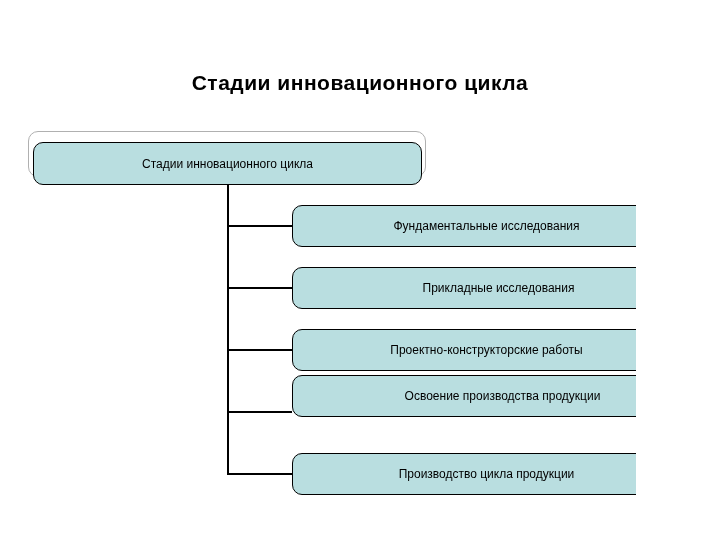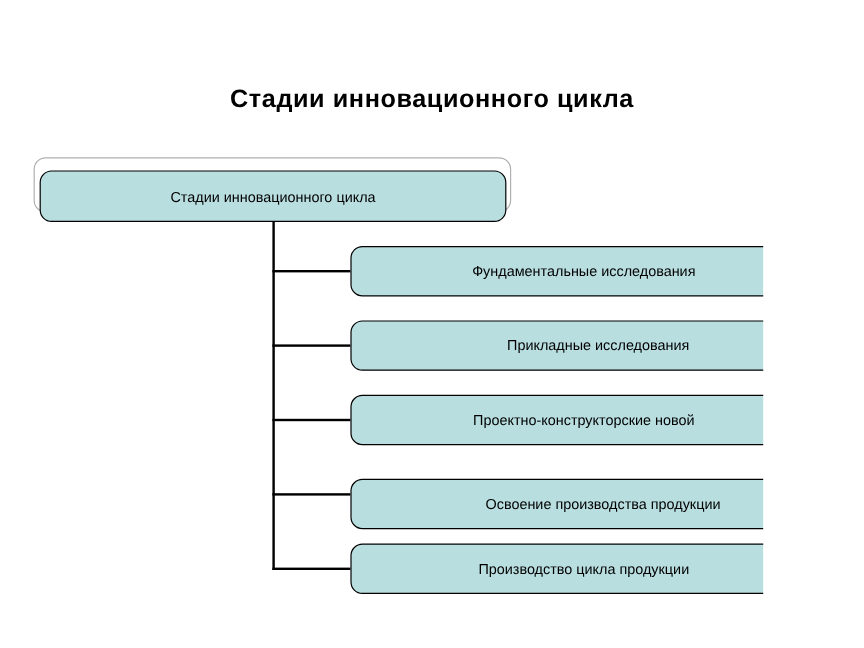--- a/index.html
+++ b/index.html
@@ -59,21 +59,21 @@
   }
   .child-node {
     left: 292px;
     width: 389px;
     height: 42px;
     justify-content: center;
   }
   .child-0 { top: 186px; }
   .child-1 { top: 248px; padding-left: 24px; }
   .child-2 { top: 310px; }
-  .child-3 { top: 380px; padding-left: 32px; }
+  .child-3 { top: 356px; padding-left: 32px; }
   .child-4 { top: 434px; }
   .connector {
     position: absolute;
     background: #000000;
   }
   .trunk {
     left: 227px;
     top: 166px;
     width: 2px;
     height: 290px;
@@ -121,21 +121,21 @@
 
   <div class="node child-node child-0">
     <span>Фундаментальные исследования</span>
   </div>
 
   <div class="node child-node child-1">
     <span>Прикладные исследования</span>
   </div>
 
   <div class="node child-node child-2">
-    <span>Проектно-конструкторские новой</span>
+    <span>Проектно-конструкторские работы</span>
   </div>
 
   <div class="node child-node child-3">
     <span>Освоение производства продукции</span>
   </div>
 
   <div class="node child-node child-4">
     <span>Производство цикла продукции</span>
   </div>
 

